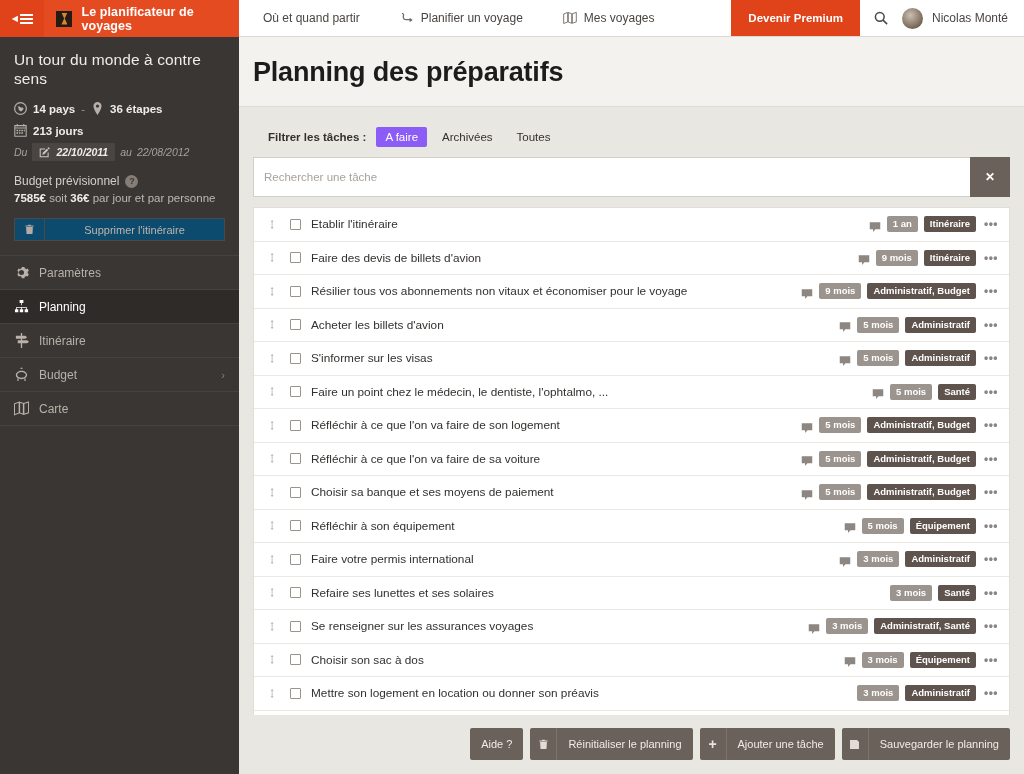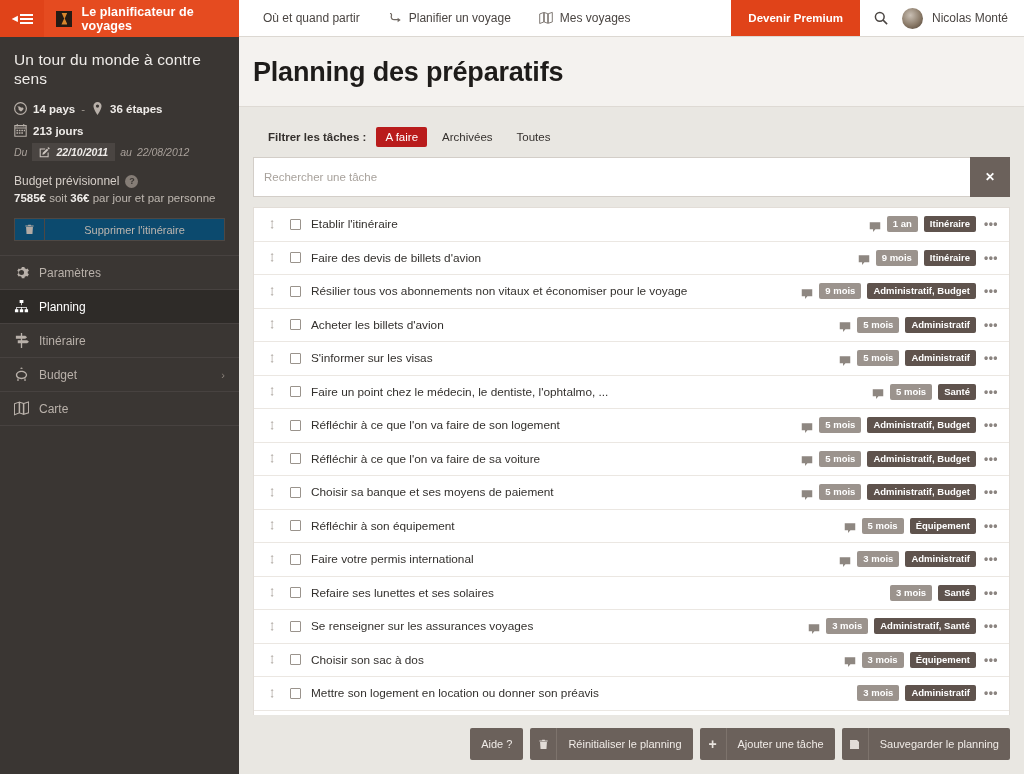--- a/index.html
+++ b/index.html
@@ -116,21 +116,21 @@
   }
 
   
   .main { flex: 1; display: flex; flex-direction: column; background: #e9e7e2; min-width: 0; }
 
   .topbar {
     height: 37px; background: #ffffff;
     display: flex; align-items: stretch;
     border-bottom: 1px solid #dcd8d2;
   }
-  .tb-links { display: flex; align-items: center; padding-left: 10px; gap: 0; }
+  .tb-links { display: flex; align-items: center; padding-left: 10px; gap: 12px; }
   .tb-link {
     display: flex; align-items: center; gap: 7px;
     padding: 0 14px; font-size: 12px; color: #4a4542;
     height: 37px; cursor: pointer; white-space: nowrap;
   }
   .tb-link svg { width: 14px; height: 14px; fill: #6f6862; }
   .tb-spacer { flex: 1; }
   .tb-premium {
     background: #e04319; color: #fff; font-size: 11.5px; font-weight: bold;
     display: flex; align-items: center; padding: 0 17px; cursor: pointer;
@@ -164,21 +164,21 @@
 
   .filter-row {
     display: flex; align-items: center; gap: 0; margin-bottom: 10px;
     padding-left: 15px;
   }
   .filter-label { font-size: 11.5px; font-weight: bold; color: #34302d; margin-right: 10px; }
   .tab {
     font-size: 11.5px; color: #34302d; padding: 4px 9px;
     cursor: pointer; margin-right: 6px; border-radius: 2px;
   }
-  .tab.active { background: #b91c1c; color: #fff; }
+  .tab.active { background: #8b5cf6; color: #fff; }
 
   .search-row { display: flex; align-items: stretch; height: 40px; margin-bottom: 10px; }
   .search-input {
     flex: 1; border: 1px solid #d3cec8; border-right: none;
     background: #fff; font-size: 11.5px; color: #3a3633;
     padding: 0 10px; font-family: "Liberation Sans", sans-serif;
     outline: none;
   }
   .search-input::placeholder { color: #a8a29c; }
   .search-clear {

